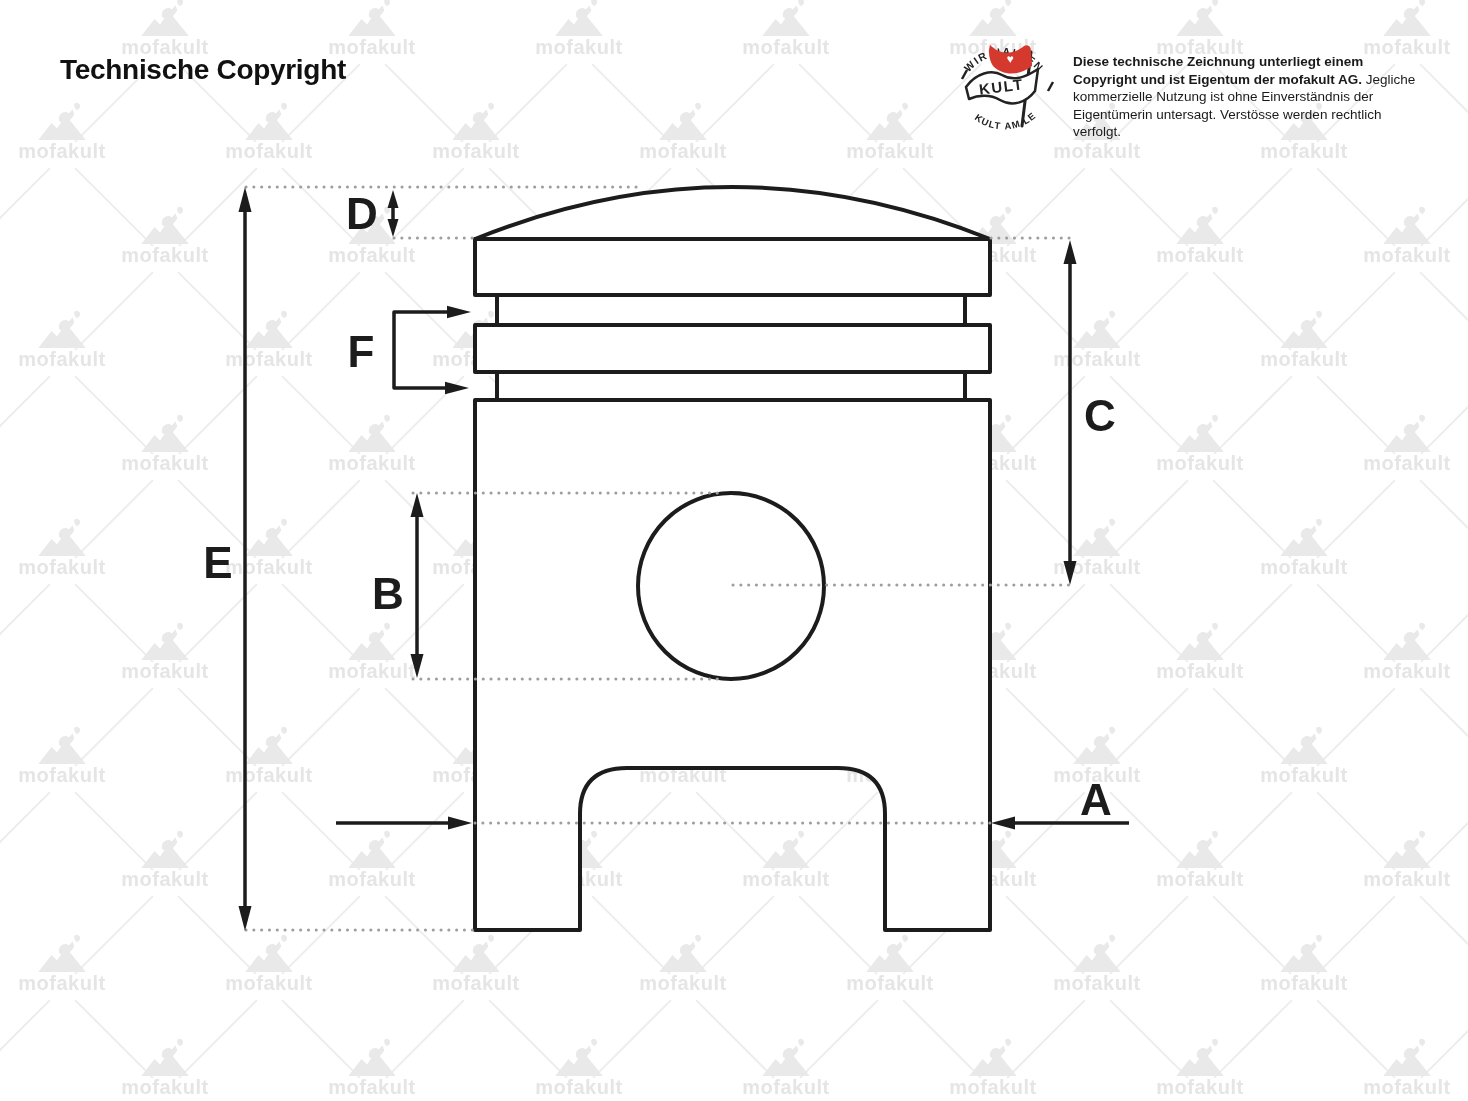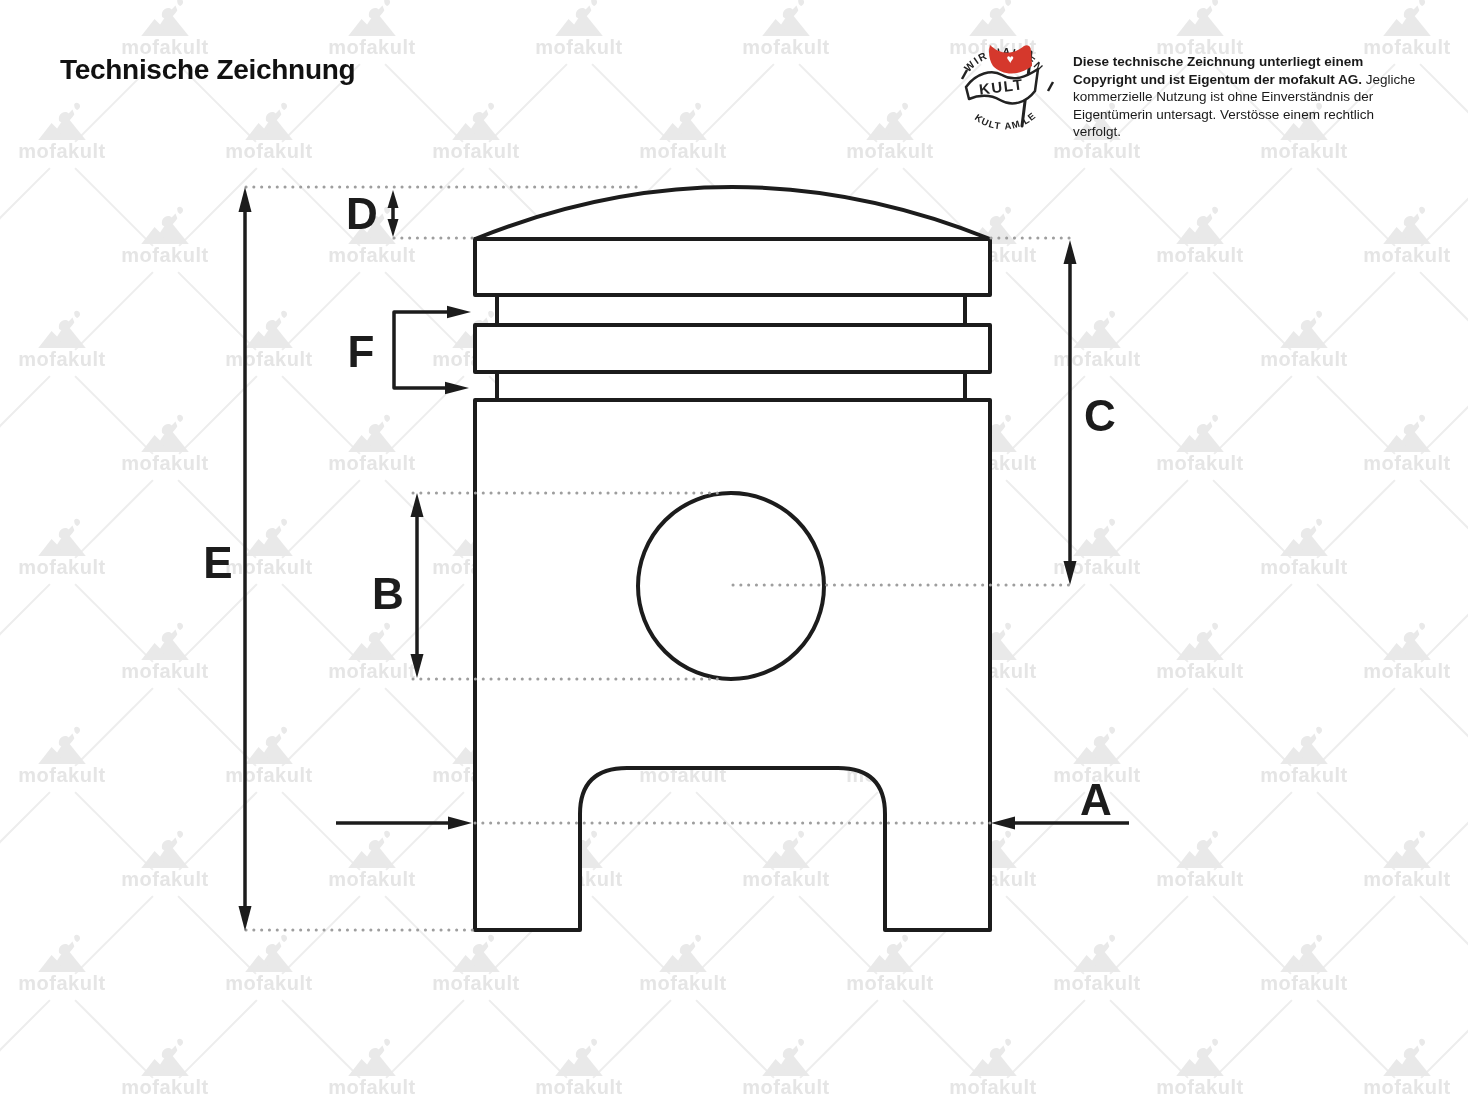--- a/index.html
+++ b/index.html
@@ -886,21 +886,21 @@
       <svg width="52" height="38" viewBox="0 0 54 40">
         <path d="M14 40 L31 14 L52 40 Z"></path>
         <path d="M2 40 L16 22 L26 32 L22 40 Z"></path>
         <path d="M24 20 C22 12 30 8 34 12 L38 8 L40 13 C36 20 30 24 24 20 Z"></path>
         <path d="M40 2 a3.4 3.4 0 0 1 6 2.2 c0 2.6 -3 4.4 -3 4.4 s-3 -1.8 -3 -4.4 a3.4 3.4 0 0 1 0 -2.2 Z"></path>
       </svg>
       <span class="wm-text">mofakult</span>
     </div>
   </div>
 
-<div id="page-title">Technische Zeichnung</div>
+<div id="page-title">Technische Copyright</div>
 
 <svg id="stamp" width="110" height="112" viewBox="0 0 110 112">
   <defs>
     <path id="arcTop" d="M 9 62 A 44 44 0 0 1 95 62"></path>
     <path id="arcBottom" d="M 21 90 A 48 48 0 0 0 83 90"></path>
   </defs>
   <text class="stamp-arc">
     <textPath href="#arcTop" startOffset="50%" text-anchor="middle">WIR HALTEN</textPath>
   </text>
   <text class="stamp-arc-bottom">
@@ -910,21 +910,21 @@
   <line x1="96" y1="63" x2="101" y2="54" stroke="#222" stroke-width="2.5"></line>
   <line x1="79" y1="24" x2="70" y2="98" stroke="#222" stroke-width="3" stroke-linecap="round"></line>
   <path d="M 38 17 C 48 27 61 27 72 18 C 76 16 79 18 79 23 L 80 38 C 66 49 50 47 41 38 C 37 32 36 23 38 17 Z" fill="#d5382c"></path>
   <text x="58" y="35" font-size="12" fill="#ffffff" text-anchor="middle">♥</text>
   <path d="M 14 59 C 24 45 40 41 50 47 C 62 54 74 49 86 41 L 83 63 C 74 75 60 79 48 72 C 38 66 26 67 17 71 Z" fill="#ffffff" stroke="#222" stroke-width="2.5" stroke-linejoin="round"></path>
   <text x="50" y="64" transform="rotate(-7 50 64)" font-size="15" font-weight="bold" letter-spacing="1.5" fill="#222" text-anchor="middle">KULT</text>
 </svg>
 
 <div id="copyright">
   <strong>Diese technische Zeichnung unterliegt einem Copyright und ist Eigentum der mofakult AG.</strong>
-  <span>Jegliche kommerzielle Nutzung ist ohne Einverständnis der Eigentümerin untersagt. Verstösse einem rechtlich verfolgt.</span>
+  <span>Jegliche kommerzielle Nutzung ist ohne Einverständnis der Eigentümerin untersagt. Verstösse werden rechtlich verfolgt.</span>
 </div>
 
 <svg id="drawing" width="1468" height="1101" viewBox="0 0 1468 1101">
 
   <g>
     <path class="outline" d="M475 239 Q732 135 990 239 Z"></path>
     <rect class="outline" x="475" y="239" width="515" height="56"></rect>
     <rect class="outline" x="497" y="295" width="468" height="30"></rect>
     <rect class="outline" x="475" y="325" width="515" height="47"></rect>
     <rect class="outline" x="497" y="372" width="468" height="28"></rect>

